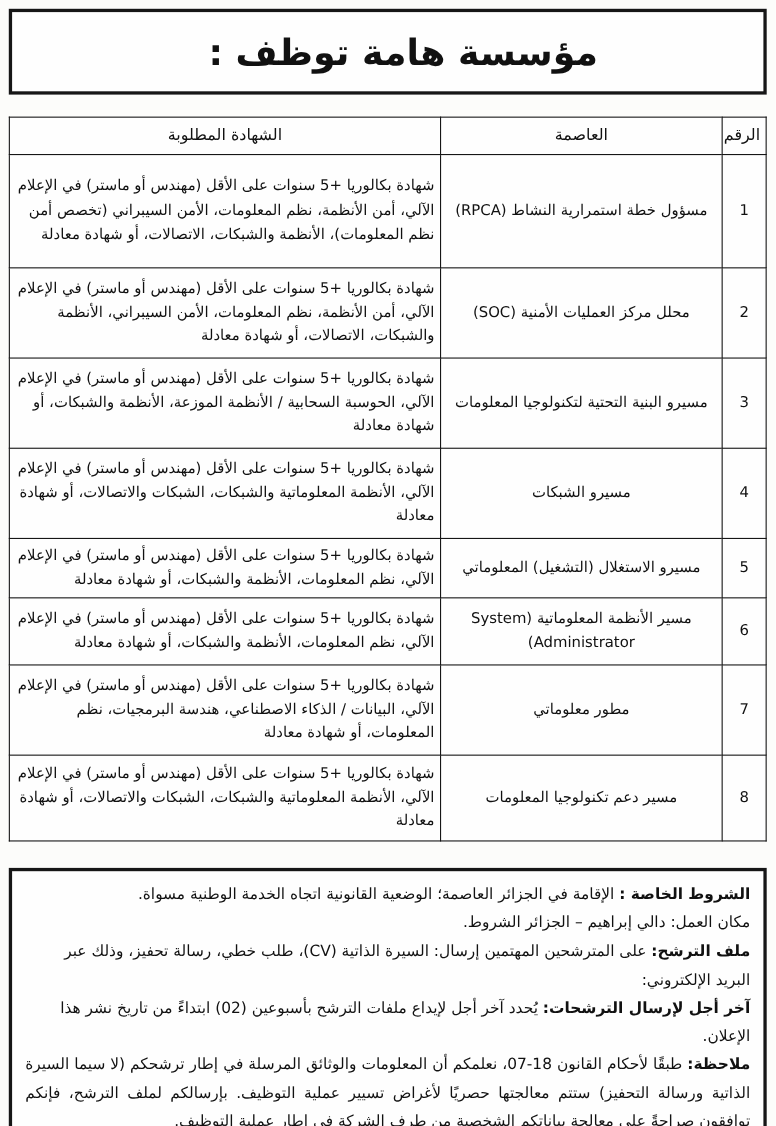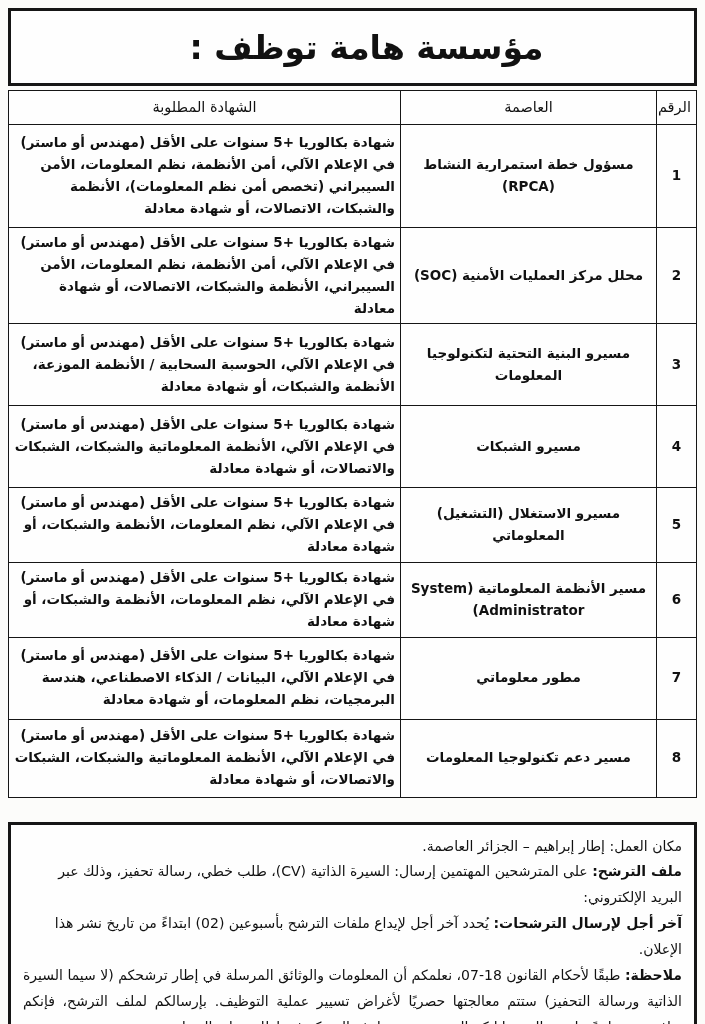--- a/index.html
+++ b/index.html
@@ -14,21 +14,21 @@
   .page {
     width: 705px; height: 1024px;
     padding: 8px 8px 6px 8px;
     background: #fcfcfa;
   }
   
   .title-box {
     border: 3px solid #161616;
     height: 78px;
     display: flex; align-items: center; justify-content: center;
-    margin-bottom: 4px;
+    margin-bottom: 20px;
     background: #fefefe;
   }
   .title-box h1 {
     font-size: 33px;
     font-weight: bold;
     letter-spacing: 0.5px;
     transform: translateX(14px);
   }
   
   table.jobs {
@@ -36,21 +36,20 @@
     border-collapse: collapse;
     table-layout: fixed;
     background: #fefefe;
   }
   table.jobs th, table.jobs td {
     border: 1.8px solid #161616;
     vertical-align: middle;
     font-size: 13.5px;
     line-height: 1.62;
     padding: 4px 5px;
-    font-weight: bold;
   }
   table.jobs th {
     font-weight: normal;
     font-size: 14.5px;
     height: 34px;
     text-align: center;
   }
   col.c-num  { width: 40px; }
   col.c-pos  { width: 256px; }
   col.c-cert { width: auto; }
@@ -145,19 +144,20 @@
       </tr>
       <tr class="r8">
         <td class="num">8</td>
         <td class="pos">مسير دعم تكنولوجيا المعلومات</td>
         <td class="cert">شهادة بكالوريا +5 سنوات على الأقل (مهندس أو ماستر) في الإعلام الآلي، الأنظمة المعلوماتية والشبكات، الشبكات والاتصالات، أو شهادة معادلة</td>
       </tr>
     </tbody>
   </table>
 
   <div class="footer-box">
-    <p>مكان العمل: إطار إبراهيم – الجزائر العاصمة.</p>
+    <p><span class="lbl">الشروط الخاصة :</span><span> الإقامة في الجزائر العاصمة؛ الوضعية القانونية اتجاه الخدمة الوطنية مسواة.</span></p>
+    <p>مكان العمل: دالي إبراهيم – الجزائر الشروط.</p>
     <p><span class="lbl">ملف الترشح:</span><span> على المترشحين المهتمين إرسال: السيرة الذاتية (CV)، طلب خطي، رسالة تحفيز،  وذلك عبر البريد الإلكتروني:</span></p>
     <p><span class="lbl">آخر أجل لإرسال الترشحات:</span><span> يُحدد آخر أجل لإيداع ملفات الترشح بأسبوعين (02) ابتداءً من تاريخ نشر هذا الإعلان.</span></p>
     <p class="note-par"><span class="lbl">ملاحظة:</span><span> طبقًا لأحكام القانون 18-07، نعلمكم أن المعلومات والوثائق المرسلة في إطار ترشحكم (لا سيما السيرة الذاتية ورسالة التحفيز) ستتم معالجتها حصريًا لأغراض تسيير عملية التوظيف. بإرسالكم لملف الترشح، فإنكم توافقون صراحةً على معالجة بياناتكم الشخصية من طرف الشركة  في إطار عملية التوظيف.</span></p>
   </div>
 
 </div>
 
 </body></html>

